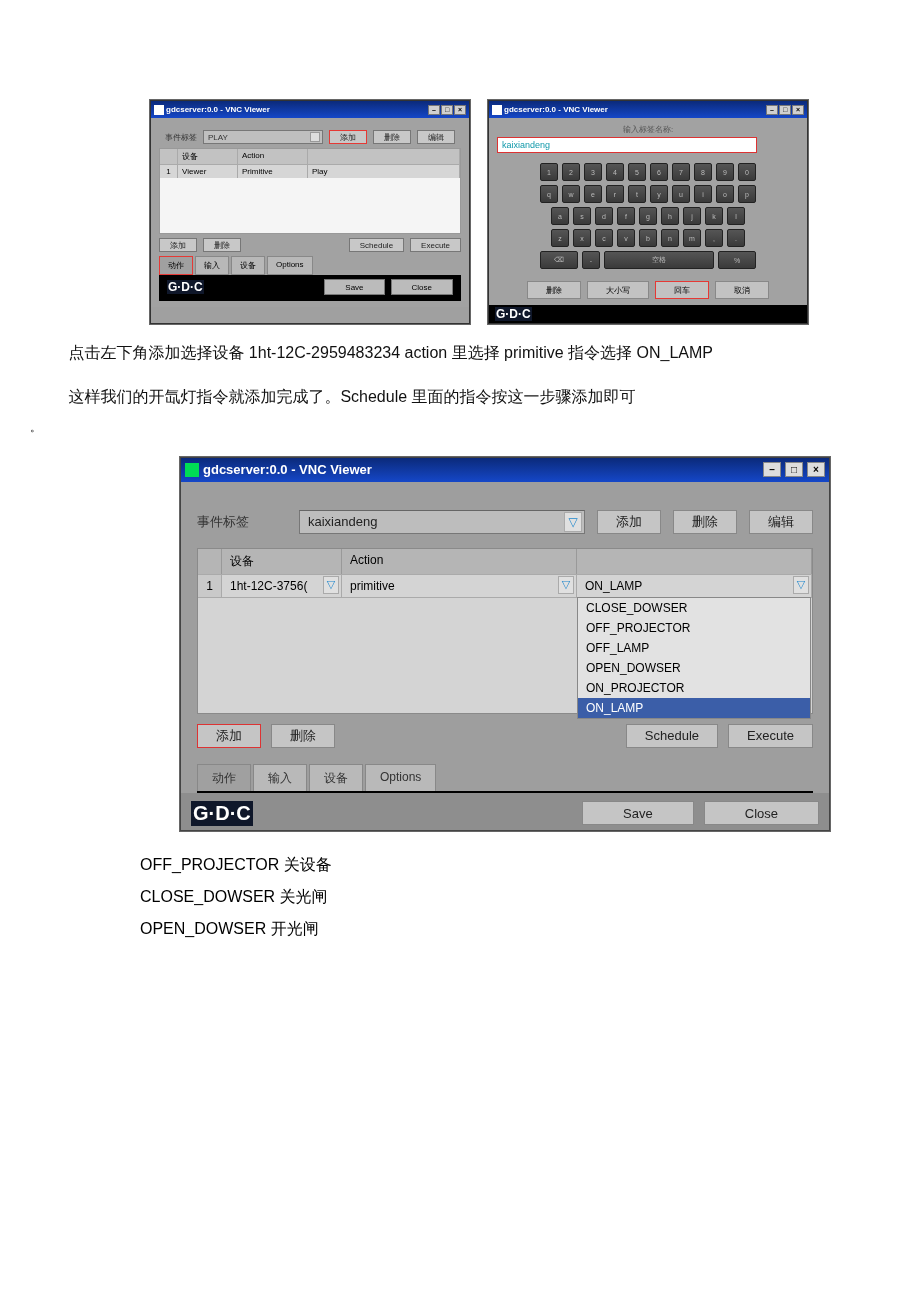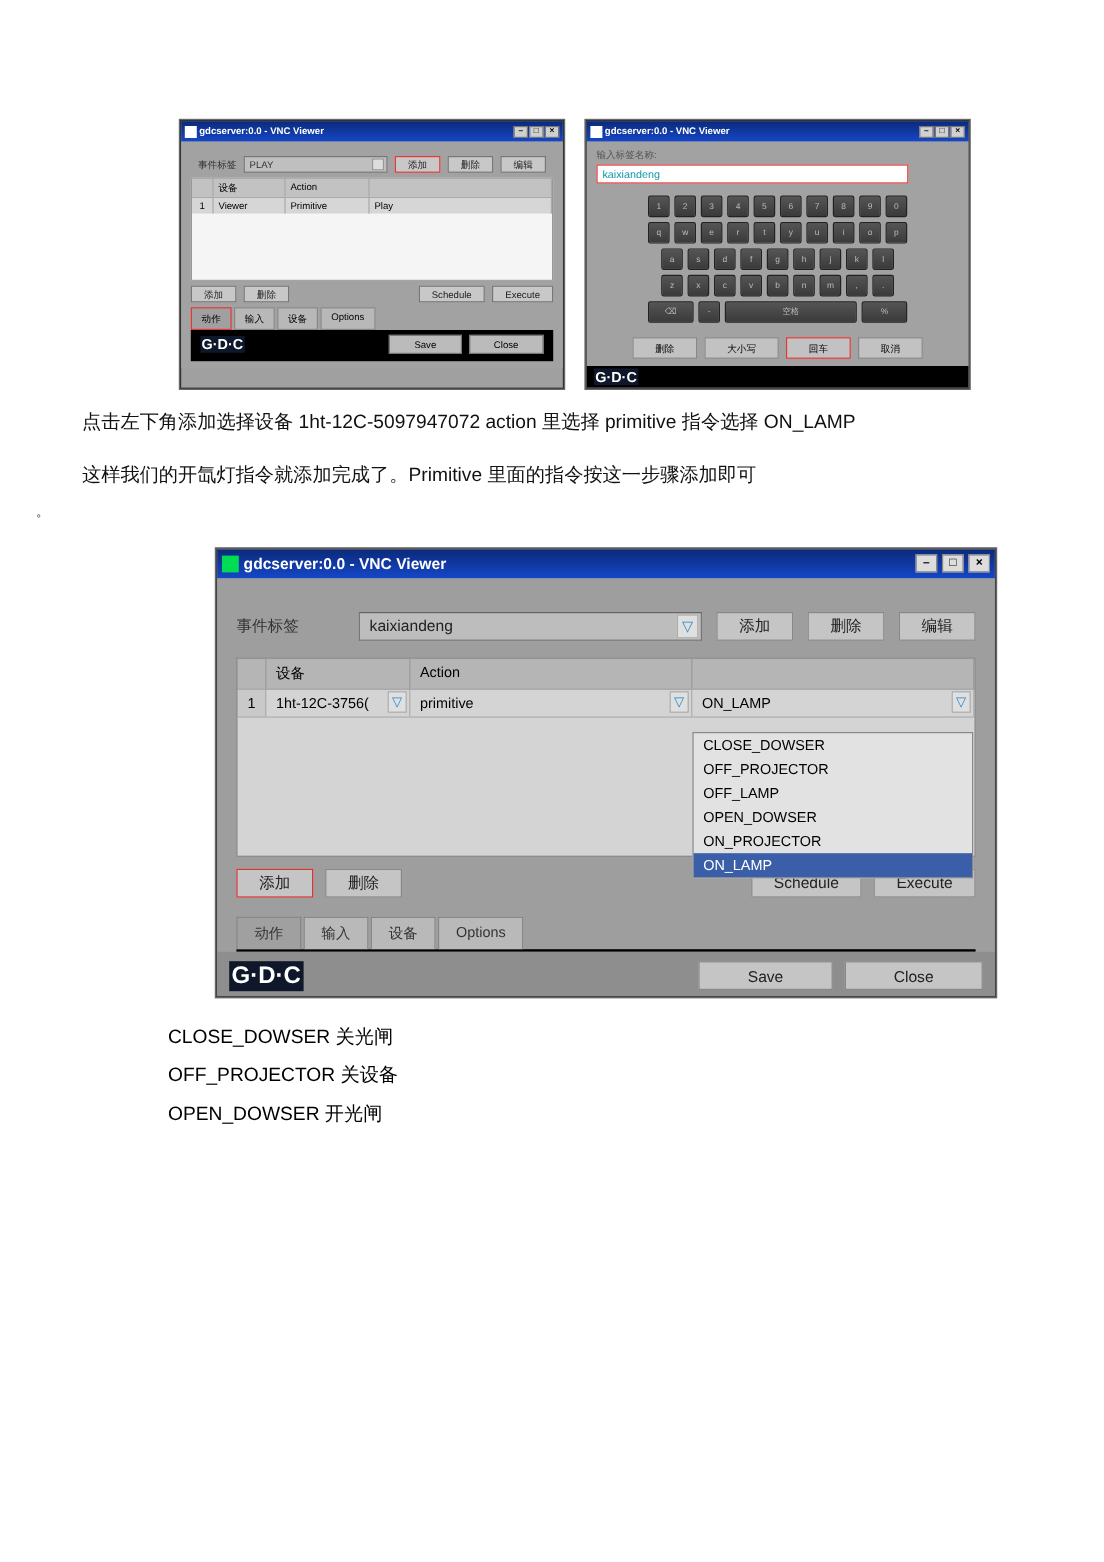--- a/index.html
+++ b/index.html
@@ -54,21 +54,21 @@
   .actrow .sp { flex: 1; }
   .tabs-s { display: flex; gap: 2px; font-size: 8px; }
   .tabs-s div { padding: 3px 8px; background: #b8b8b8; border: 1px solid #888; }
   .tabs-s div.on { background: #a0a0a0; border-color: #e53935; }
   .footer-s { display: flex; align-items: center; padding: 4px 8px 6px; background: #000; gap: 6px; }
   .logo { font-family: Arial Black, Arial, sans-serif; font-size: 12px; font-weight: 900; color: #fff; letter-spacing: 0; background: #0f172a; padding: 0 1px; }
   .footer-s .spf { flex: 1; }
   .foot-btn { height: 16px; padding: 0 20px; background: #bbb; border: 1px solid #777; font-size: 8px; display: flex; align-items: center; }
 
   .thumb2 { width: 320px; background: #a0a0a0; border: 1px solid #333; box-shadow: 0 0 0 1px #666; }
-  .kb-label { font-size: 8px; color: #555; padding: 2px 8px; }
+  .kb-label { font-size: 8px; color: #555; padding: 2px 8px; text-align: center; }
   .kb-input { display: block; margin: 0 8px 6px; height: 16px; width: 260px; background: #fff; border: 1px solid #d33; font-size: 9px; color: #19a; padding: 0 4px; }
   .keys { padding: 4px 8px; }
   .krow { display: flex; gap: 4px; justify-content: center; margin-bottom: 4px; }
   .key { width: 18px; height: 18px; background: linear-gradient(#555,#3a3a3a); border: 1px solid #222; color: #bbb; font-size: 7px; display: flex; align-items: center; justify-content: center; border-radius: 2px; }
   .key.wide { width: 38px; }
   .key.sp { width: 110px; }
   .bbtns { display: flex; gap: 6px; padding: 4px 8px 6px; justify-content: center; }
   .bbtn { height: 18px; padding: 0 18px; background: #c2c2c2; border: 1px solid #888; font-size: 8px; display: flex; align-items: center; }
   .bbtn.red { border-color: #e53935; }
 
@@ -113,21 +113,21 @@
   .hc-act { flex: 1; }
   .hc-cmd { flex: 1; }
   .btbl-row { display: flex; font-size: 12px; border-top: 1px solid #aaa; }
   .btbl-row > div { padding: 4px 8px; border-right: 1px solid #aaa; }
   .cell-dev { width: 120px; background: #d4d4d4; display: flex; align-items: center; position: relative; }
   .cell-dev .bdd2, .cell-act .bdd2, .cell-cmd .bdd2 { position: absolute; right: 2px; top: 1px; width: 16px; height: 18px; background: #e0e0e0; border: 1px solid #aaa; display: flex; align-items: center; justify-content: center; color: #28c; font-size: 11px; }
   .cell-n { width: 24px; text-align: center; background: #c9c9c9; }
   .cell-act { flex: 1; background: #d4d4d4; position: relative; }
   .cell-cmd { flex: 1; background: #d4d4d4; position: relative; }
   .dropdown {
-    position: absolute; left: 0; right: 0; top: 35px;
+    position: absolute; left: 0; right: 0; top: 22px;
     background: #e2e2e2; border: 1px solid #888;
     z-index: 5; font-size: 12px;
   }
   .dropdown div { padding: 3px 8px; }
   .dropdown div.sel { background: #3b5ea8; color: #fff; }
   .wspace { height: 116px; background: #d4d4d4; border-top: 1px solid #aaa; }
   .bact { display: flex; padding: 10px 0 6px; gap: 10px; }
   .bact .sp { flex: 1; }
   .bact .bbtn2.red { border-color: #d33; border-width: 1px; }
   .btabs { display: flex; gap: 2px; font-size: 12px; margin-top: 10px; border-bottom: 2px solid #000; }
@@ -278,23 +278,23 @@
         <span class="bbtn red">回车</span>
         <span class="bbtn">取消</span>
       </div>
       <div class="footer-s" style="background:#000; padding:2px 6px;">
         <span class="logo">G·D·C</span>
       </div>
     </div>
   </div>
 </div>
 
-<p class="para indent">点击左下角添加选择设备 1ht-12C-5097947072 action 里选择 primitive 指令选择 ON_LAMP</p>
-
-<p class="para indent">这样我们的开氙灯指令就添加完成了。Primitive 里面的指令按这一步骤添加即可</p>
+<p class="para indent">点击左下角添加选择设备 1ht-12C-2959483234 action 里选择 primitive 指令选择 ON_LAMP</p>
+
+<p class="para indent">这样我们的开氙灯指令就添加完成了。Schedule 里面的指令按这一步骤添加即可</p>
 <p class="para" style="margin-top:-6px;"><span class="small-circ">。</span></p>
 
 <div class="bigshot">
   <div class="btitle">
     <span class="icon"></span>
     <span>gdcserver:0.0 - VNC Viewer</span>
     <span class="sp"></span>
     <span class="bwinbtn">–</span>
     <span class="bwinbtn">□</span>
     <span class="bwinbtn">×</span>
@@ -362,16 +362,16 @@
   </div>
   <div class="bfoot">
     <span class="logo">G·D·C</span>
     <span class="sp"></span>
     <span class="bbtn2">Save</span>
     <span class="bbtn2">Close</span>
   </div>
 </div>
 
 <div class="deflist">
+    <div>OFF_PROJECTOR 关设备</div>
     <div>CLOSE_DOWSER 关光闸</div>
-    <div>OFF_PROJECTOR 关设备</div>
     <div>OPEN_DOWSER 开光闸</div>
   </div>
 
 </body></html>

